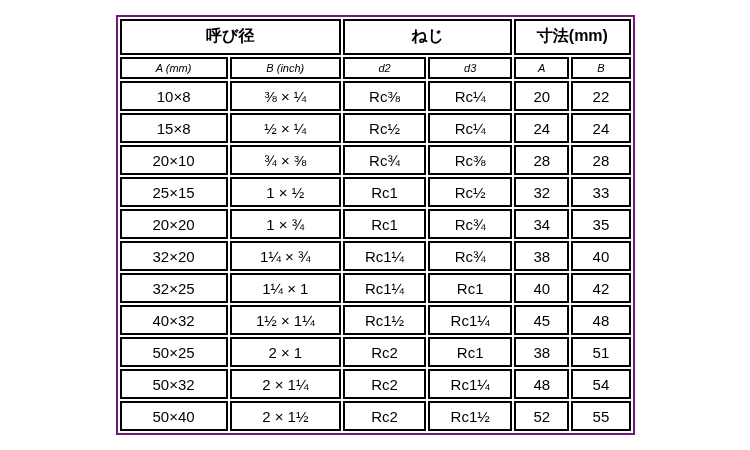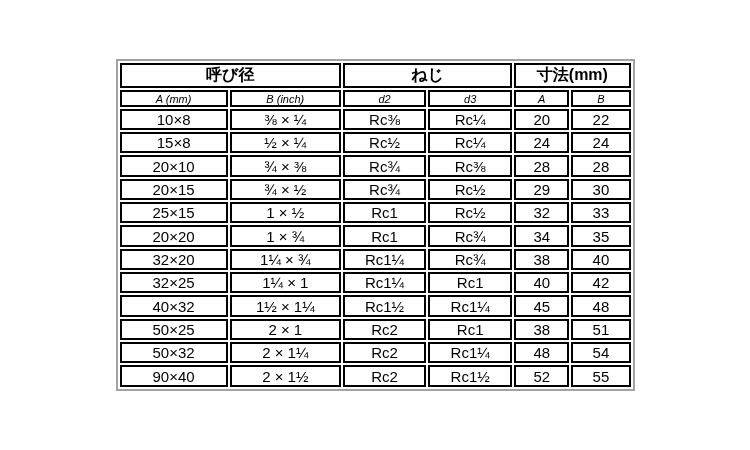--- a/index.html
+++ b/index.html
@@ -12,25 +12,25 @@
     height: 450px;
     display: flex;
     align-items: center;
     justify-content: center;
     font-family: "Liberation Sans", "DejaVu Sans", sans-serif;
     color: #000;
   }
   table.spec {
     border-collapse: separate;
     border-spacing: 2px;
-    border: 2px solid #a3a3a3;
+    border: 2px solid #701a75;
     background: #fff;
     table-layout: fixed;
     width: 519px;
-    height: 332px;
+    height: 420px;
   }
   table.spec th, table.spec td {
     border: 2px solid #000;
     text-align: center;
     vertical-align: middle;
     padding: 0 2px;
     font-size: 15px;
     font-weight: normal;
     white-space: nowrap;
     overflow: hidden;
@@ -95,28 +95,20 @@
   </tr>
   <tr>
     <td>20×10</td>
     <td>¾ × ⅜</td>
     <td>Rc¾</td>
     <td>Rc⅜</td>
     <td>28</td>
     <td>28</td>
   </tr>
   <tr>
-    <td>20×15</td>
-    <td>¾ × ½</td>
-    <td>Rc¾</td>
-    <td>Rc½</td>
-    <td>29</td>
-    <td>30</td>
-  </tr>
-  <tr>
     <td>25×15</td>
     <td>1 × ½</td>
     <td>Rc1</td>
     <td>Rc½</td>
     <td>32</td>
     <td>33</td>
   </tr>
   <tr>
     <td>20×20</td>
     <td>1 × ¾</td>
@@ -159,21 +151,21 @@
   </tr>
   <tr>
     <td>50×32</td>
     <td>2 × 1¼</td>
     <td>Rc2</td>
     <td>Rc1¼</td>
     <td>48</td>
     <td>54</td>
   </tr>
   <tr>
-    <td>90×40</td>
+    <td>50×40</td>
     <td>2 × 1½</td>
     <td>Rc2</td>
     <td>Rc1½</td>
     <td>52</td>
     <td>55</td>
   </tr>
 </tbody>
   </table>
 
 </body></html>

